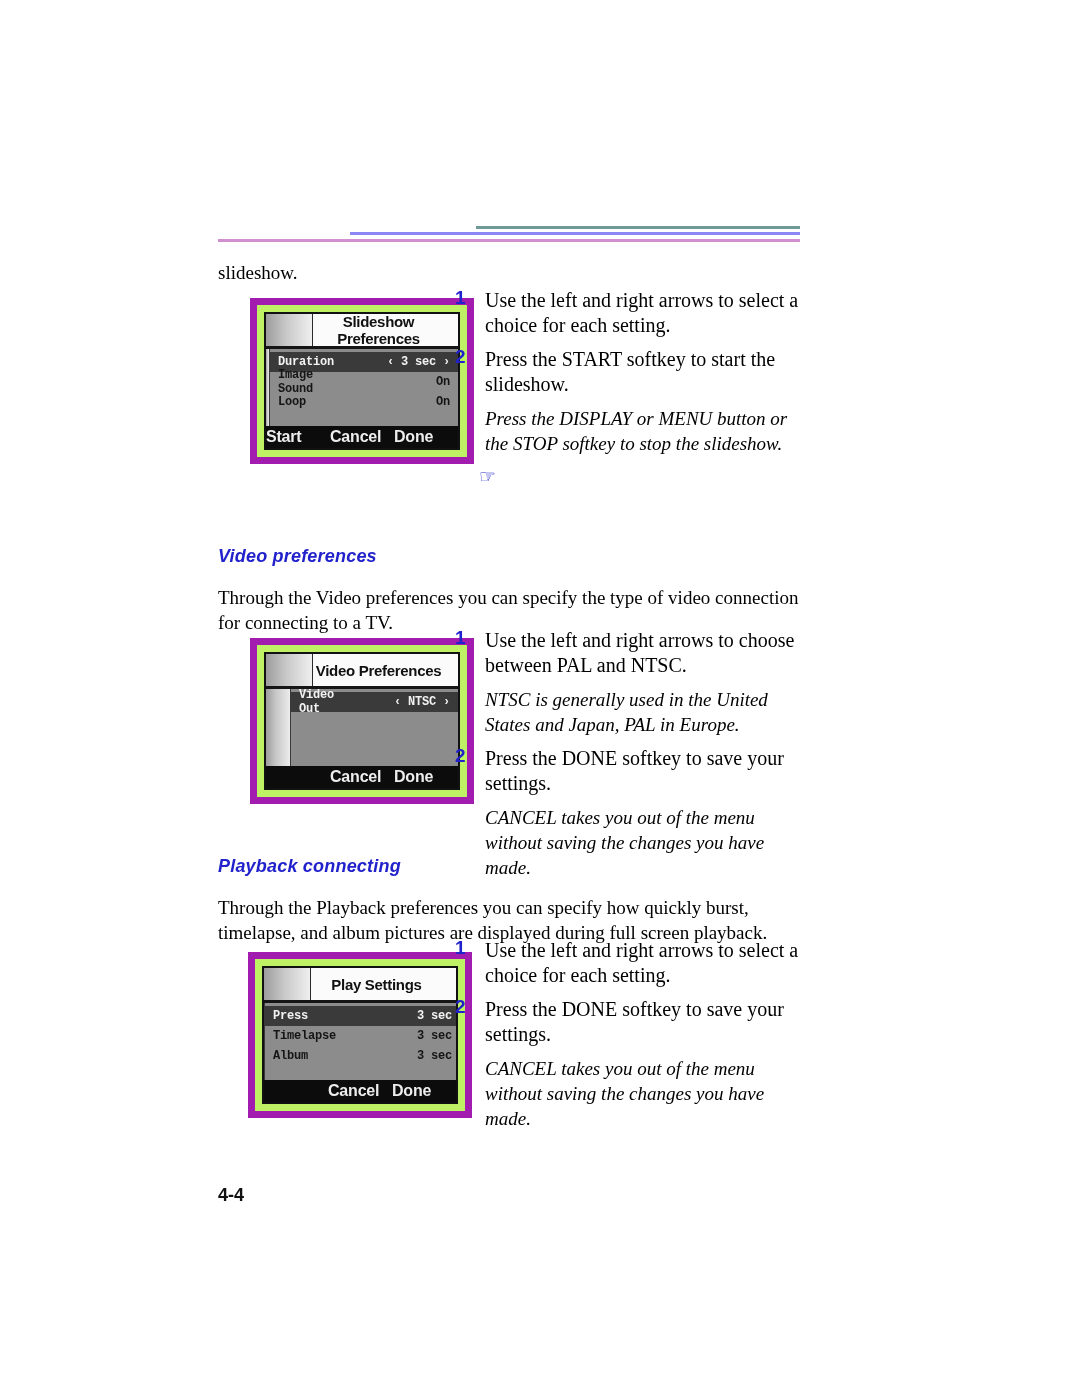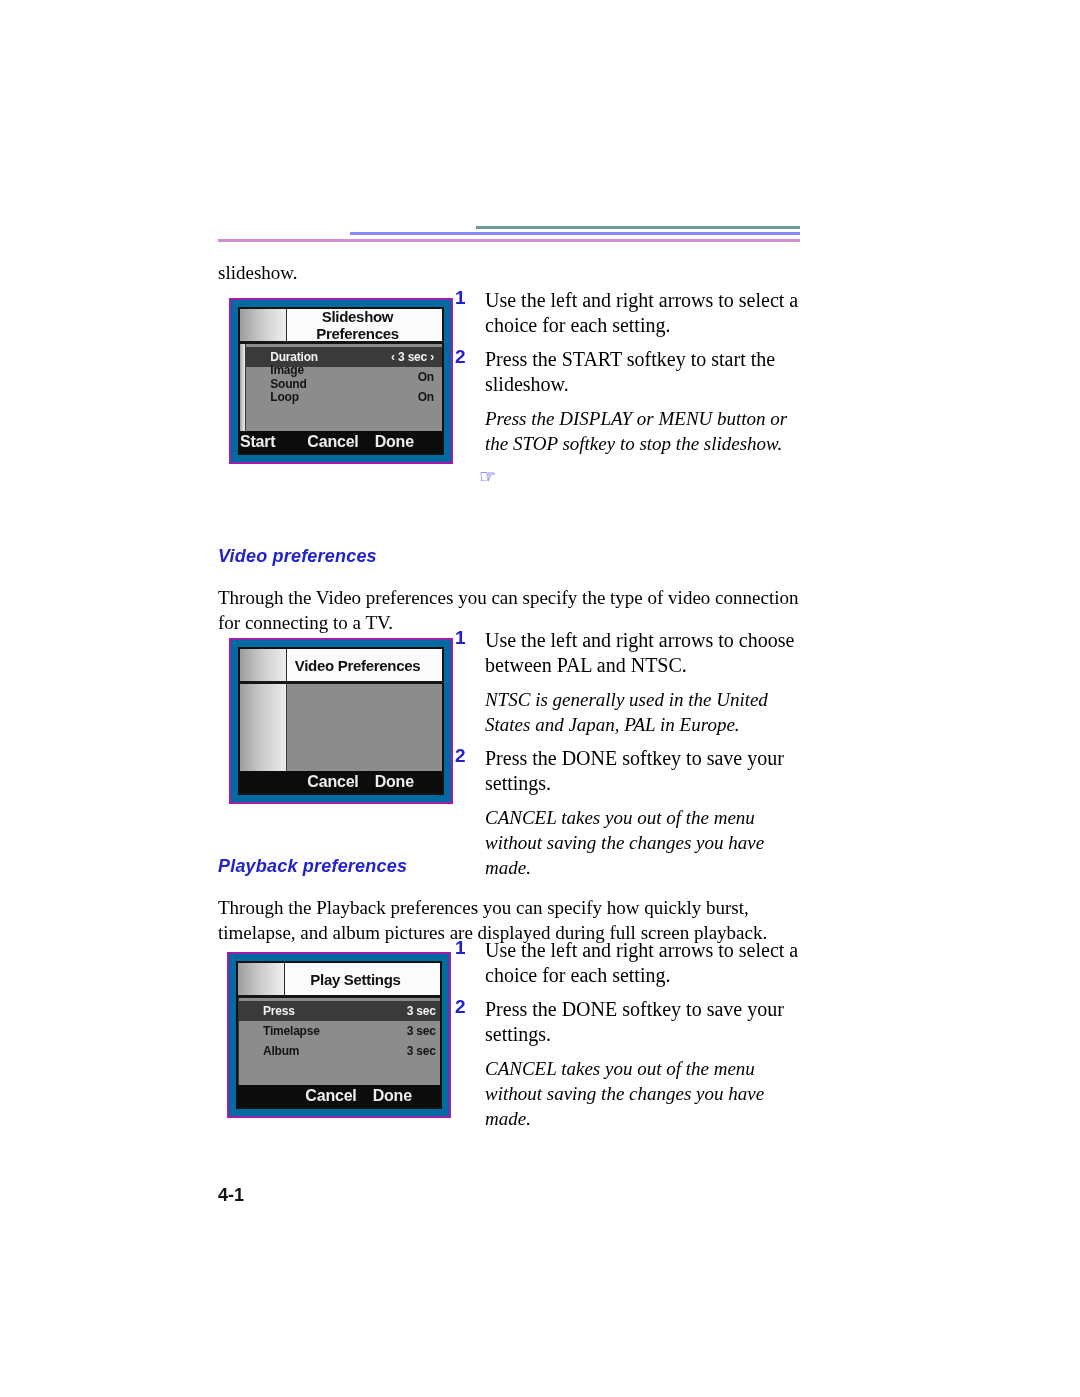--- a/index.html
+++ b/index.html
@@ -124,24 +124,25 @@
     display: block;
     font-family: "Liberation Serif", serif;
     font-size: 19px;
     line-height: 24px;
     color: #2222cc;
   }
 
   
   .lcd {
     position: absolute;
-    background: #0369a1;
-    border: 2px solid #a21caf;
+    background: #bef264;
+    border: 7px solid #a21caf;
     box-sizing: border-box;
     padding: 7px 7px 0 7px;
+    margin-left: 21px;
   }
   .lcd-slideshow { left: 229px; top: 298px;  width: 224px; height: 166px; }
   .lcd-video     { left: 229px; top: 638px;  width: 224px; height: 166px; }
   .lcd-play      { left: 227px; top: 952px;  width: 224px; height: 166px; }
 
   .lcd-inner {
     position: relative;
     width: 100%;
     height: calc(100% - 7px);
     border: 2px solid #111;
@@ -193,22 +194,22 @@
   .lcd-rows {
     flex: 1;
     position: relative;
     padding-top: 3px;
   }
 
   .lcd-row {
     display: flex;
     align-items: center;
     height: 20px;
-    padding: 0 8px 0 24px;
-    font-family: Liberation Sans, sans-serif;
+    padding: 0 8px 0 8px;
+    font-family: Liberation Mono, monospace;
     font-weight: bold;
     font-size: 12px;
     color: #151515;
     gap: 42px;
   }
   .lcd-row.selected {
     background: #3a3a3a;
     color: #f2f2f2;
   }
   .lcd-row-label { flex: 1; letter-spacing: -0.2px; }
@@ -311,20 +312,26 @@
   <div class="para para-video">Through the Video preferences you can specify the type of video connection for connecting to a TV.</div>
 
   <div class="lcd lcd-video">
     <div class="lcd-inner">
       <div class="lcd-titlebar">
         <div class="lcd-tab"></div>
         <div class="lcd-title">Video Preferences</div>
       </div>
       <div class="lcd-body">
         <div class="lcd-sidetab"></div>
+        <div class="lcd-rows">
+          <div class="lcd-row selected">
+            <span class="lcd-row-label">Video Out</span>
+            <span class="lcd-row-value">‹ NTSC ›</span>
+          </div>
+        </div>
       </div>
       <div class="lcd-softkeys">
         <div class="softkey empty"></div>
         <div class="softkey">Cancel</div>
         <div class="softkey">Done</div>
       </div>
     </div>
   </div>
 
   <div class="steps steps-2">
@@ -333,21 +340,21 @@
       <span class="step-text">Use the left and right arrows to choose between PAL and NTSC.</span>
     </div>
     <span class="note-italic">NTSC is generally used in the United States and Japan, PAL in Europe.</span>
     <div class="step">
       <span class="step-num">2</span>
       <span class="step-text">Press the DONE softkey to save your settings.</span>
     </div>
     <span class="note-italic">CANCEL takes you out of the menu without saving the changes you have made.</span>
   </div>
 
-  <div class="section-heading heading-playback">Playback preferences</div>
+  <div class="section-heading heading-playback">Playback connecting</div>
   <div class="para para-playback">Through the Playback preferences you can specify how quickly burst, timelapse, and album pictures are displayed during full screen playback.</div>
 
   <div class="lcd lcd-play">
     <div class="lcd-inner">
       <div class="lcd-titlebar">
         <div class="lcd-tab"></div>
         <div class="lcd-title">Play Settings</div>
       </div>
       <div class="lcd-body">
         <div class="lcd-sidetab"></div>
@@ -379,15 +386,15 @@
       <span class="step-num">1</span>
       <span class="step-text">Use the left and right arrows to select a choice for each setting.</span>
     </div>
     <div class="step">
       <span class="step-num">2</span>
       <span class="step-text">Press the DONE softkey to save your settings.</span>
     </div>
     <span class="note-italic">CANCEL takes you out of the menu without saving the changes you have made.</span>
   </div>
 
-  <div class="page-number">4-1</div>
+  <div class="page-number">4-4</div>
 
 </div>
 
 </body></html>

